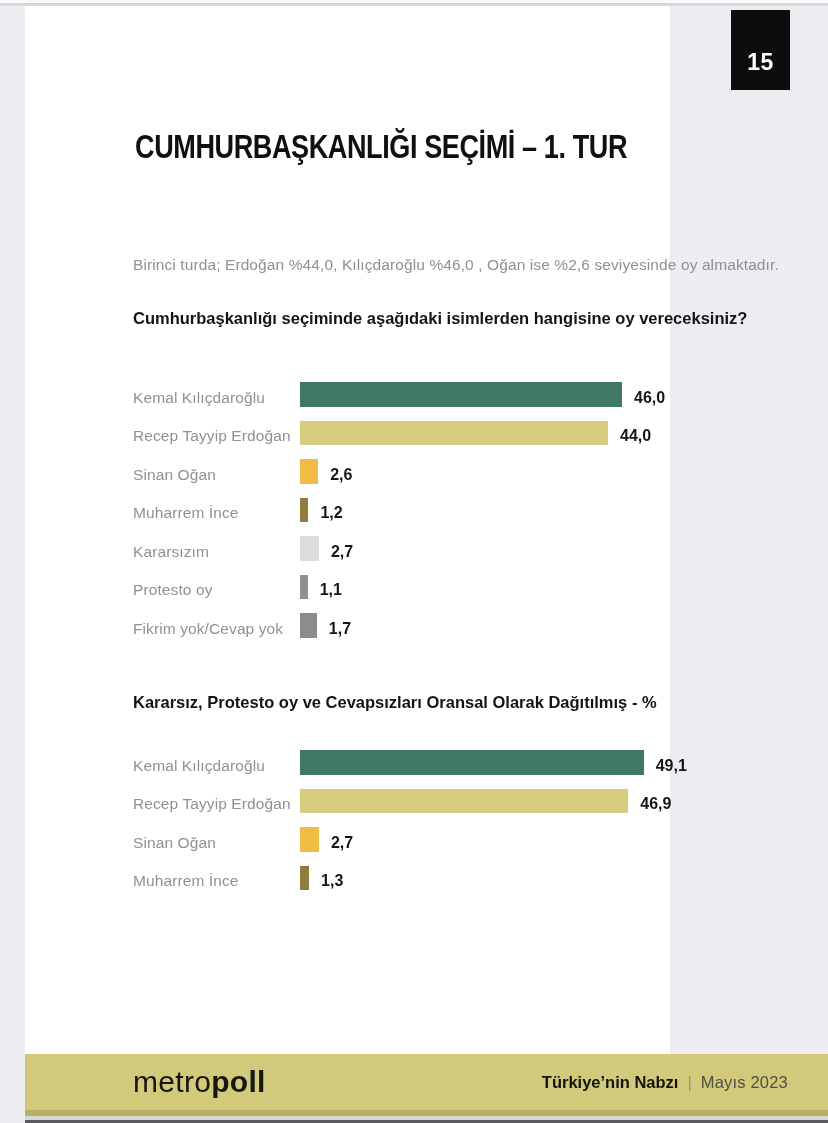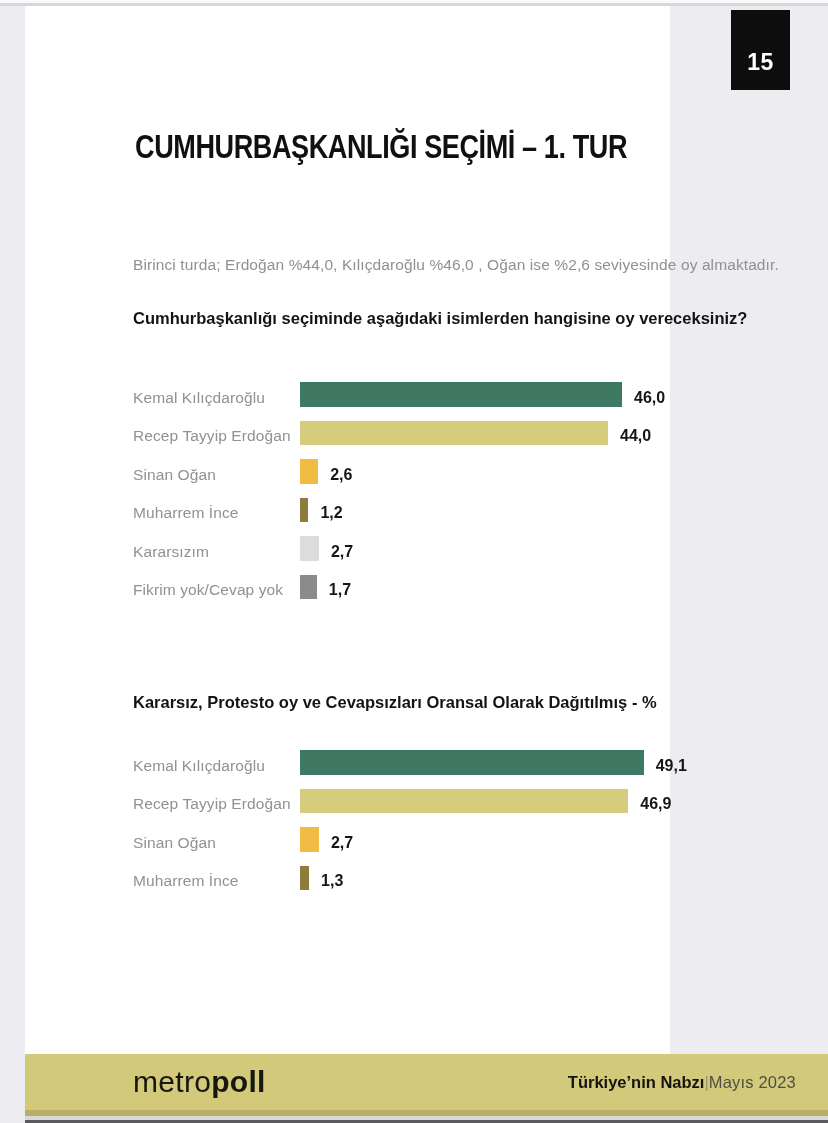--- a/index.html
+++ b/index.html
@@ -57,26 +57,26 @@
   }
   .bar { height:24.5px; flex:none; }
   .val {
     margin-left:12px; font-weight:bold; font-size:16px; color:#161616;
     white-space:nowrap;
   }
 
   .footer {
     left:0; top:1048px; width:803px; height:56px;
     display:flex; align-items:center; justify-content:space-between;
-    padding:0 32px 0 108px; box-sizing:border-box;
+    padding:0 40px 0 108px; box-sizing:border-box;
   }
   .logo { font-size:30px; color:#17170f; letter-spacing:0.3px; }
   .logo .lm { font-weight:400; }
   .logo .lp { font-weight:800; }
-  .footer-right { font-size:16.5px; display:flex; align-items:flex-end; }
+  .footer-right { font-size:16.5px; display:flex; align-items:flex-end; gap:9px; }
   .footer-right .pub { font-weight:bold; color:#14140f; }
   .footer-right .sep { color:#95956f; font-weight:400; }
   .footer-right .date { color:#4f4f44; font-weight:400; letter-spacing:0.2px; }
 
   .edge-olive { left:0; top:1104px; width:803px; height:6px; background:#b9b068; }
   .edge-gray  { left:0; top:1110px; width:803px; height:4px; background:#d8d8d9; }
   .edge-dark  { left:0; top:1114px; width:803px; height:3px; background:#5a5a5e; }
 </style>
 </head>
 <body>
@@ -115,20 +115,25 @@
         <div class="rlabel">Muharrem İnce</div>
         <div class="bar" style="width: 8.4px; background: rgb(142, 124, 60);"></div>
         <div class="val">1,2</div>
       </div>
       <div class="row">
         <div class="rlabel">Kararsızım</div>
         <div class="bar" style="width: 18.9px; background: rgb(220, 220, 220);"></div>
         <div class="val">2,7</div>
       </div>
       <div class="row">
+        <div class="rlabel">Protesto oy</div>
+        <div class="bar" style="width: 7.7px; background: rgb(145, 145, 145);"></div>
+        <div class="val">1,1</div>
+      </div>
+      <div class="row">
         <div class="rlabel">Fikrim yok/Cevap yok</div>
         <div class="bar" style="width: 16.8px; background: rgb(139, 139, 139);"></div>
         <div class="val">1,7</div>
       </div>
     </div>
 
   <h2 class="abs question q2">Kararsız, Protesto oy ve Cevapsızları Oransal Olarak Dağıtılmış - %</h2>
   <div class="abs chart chart-1">
       <div class="row">
         <div class="rlabel">Kemal Kılıçdaroğlu</div>

